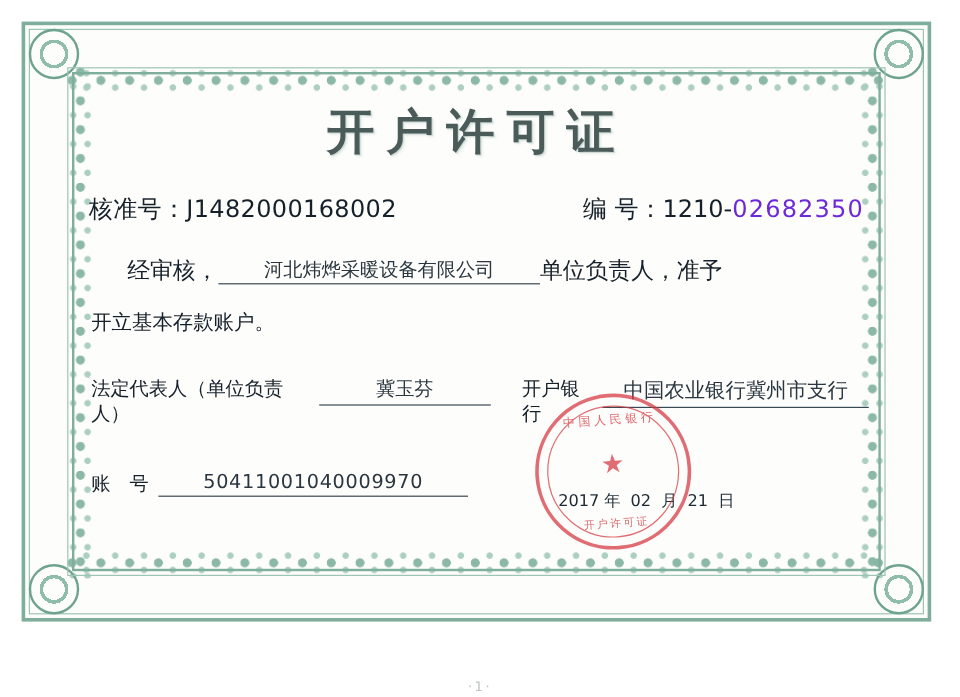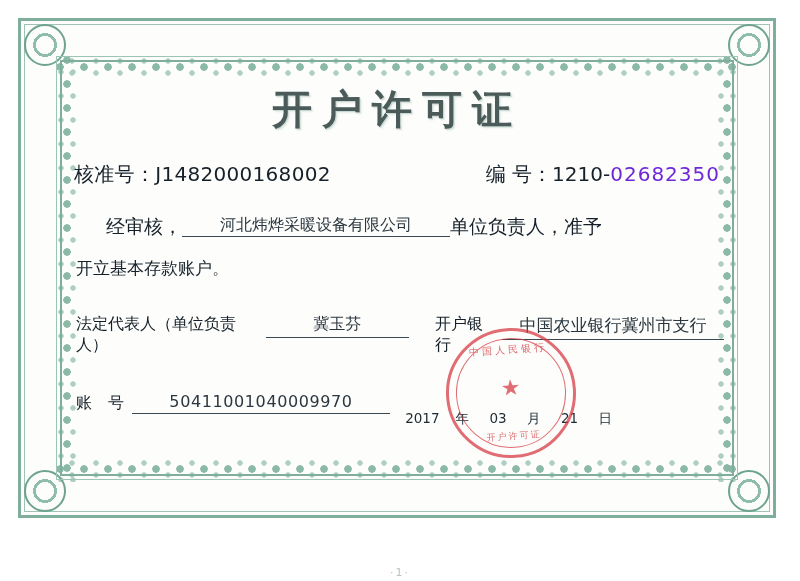--- a/index.html
+++ b/index.html
@@ -166,21 +166,21 @@
     position: absolute;
     right: 112px;
     bottom: 36px;
     font-size: 13.5px;
     text-align: left;
     line-height: 1.9;
     color: #1d2a33;
   }
   .issuer .date {
     display: flex;
-    gap: 16px;
+    gap: 4px;
     align-items: baseline;
     font-size: 13.5px;
   }
   .issuer .date .v { min-width: 26px; display: inline-block; text-align: center; }
 
   
   .seal {
     position: absolute;
     right: 148px;
     bottom: 10px;
@@ -276,21 +276,21 @@
 
     <div class="row4">
       <span>账　号</span>
       <span class="fill acct">50411001040009970</span>
     </div>
 
     <div class="issuer">
       <div class="date">
         <span class="v">2017</span>
         <span>年</span>
-        <span class="v">03</span>
+        <span class="v">02</span>
         <span>月</span>
         <span class="v">21</span>
         <span>日</span>
       </div>
     </div>
 
     <div class="seal">
       <div class="inner-ring"></div>
       <div class="arc-top">中国人民银行</div>
       <div class="star">★</div>

